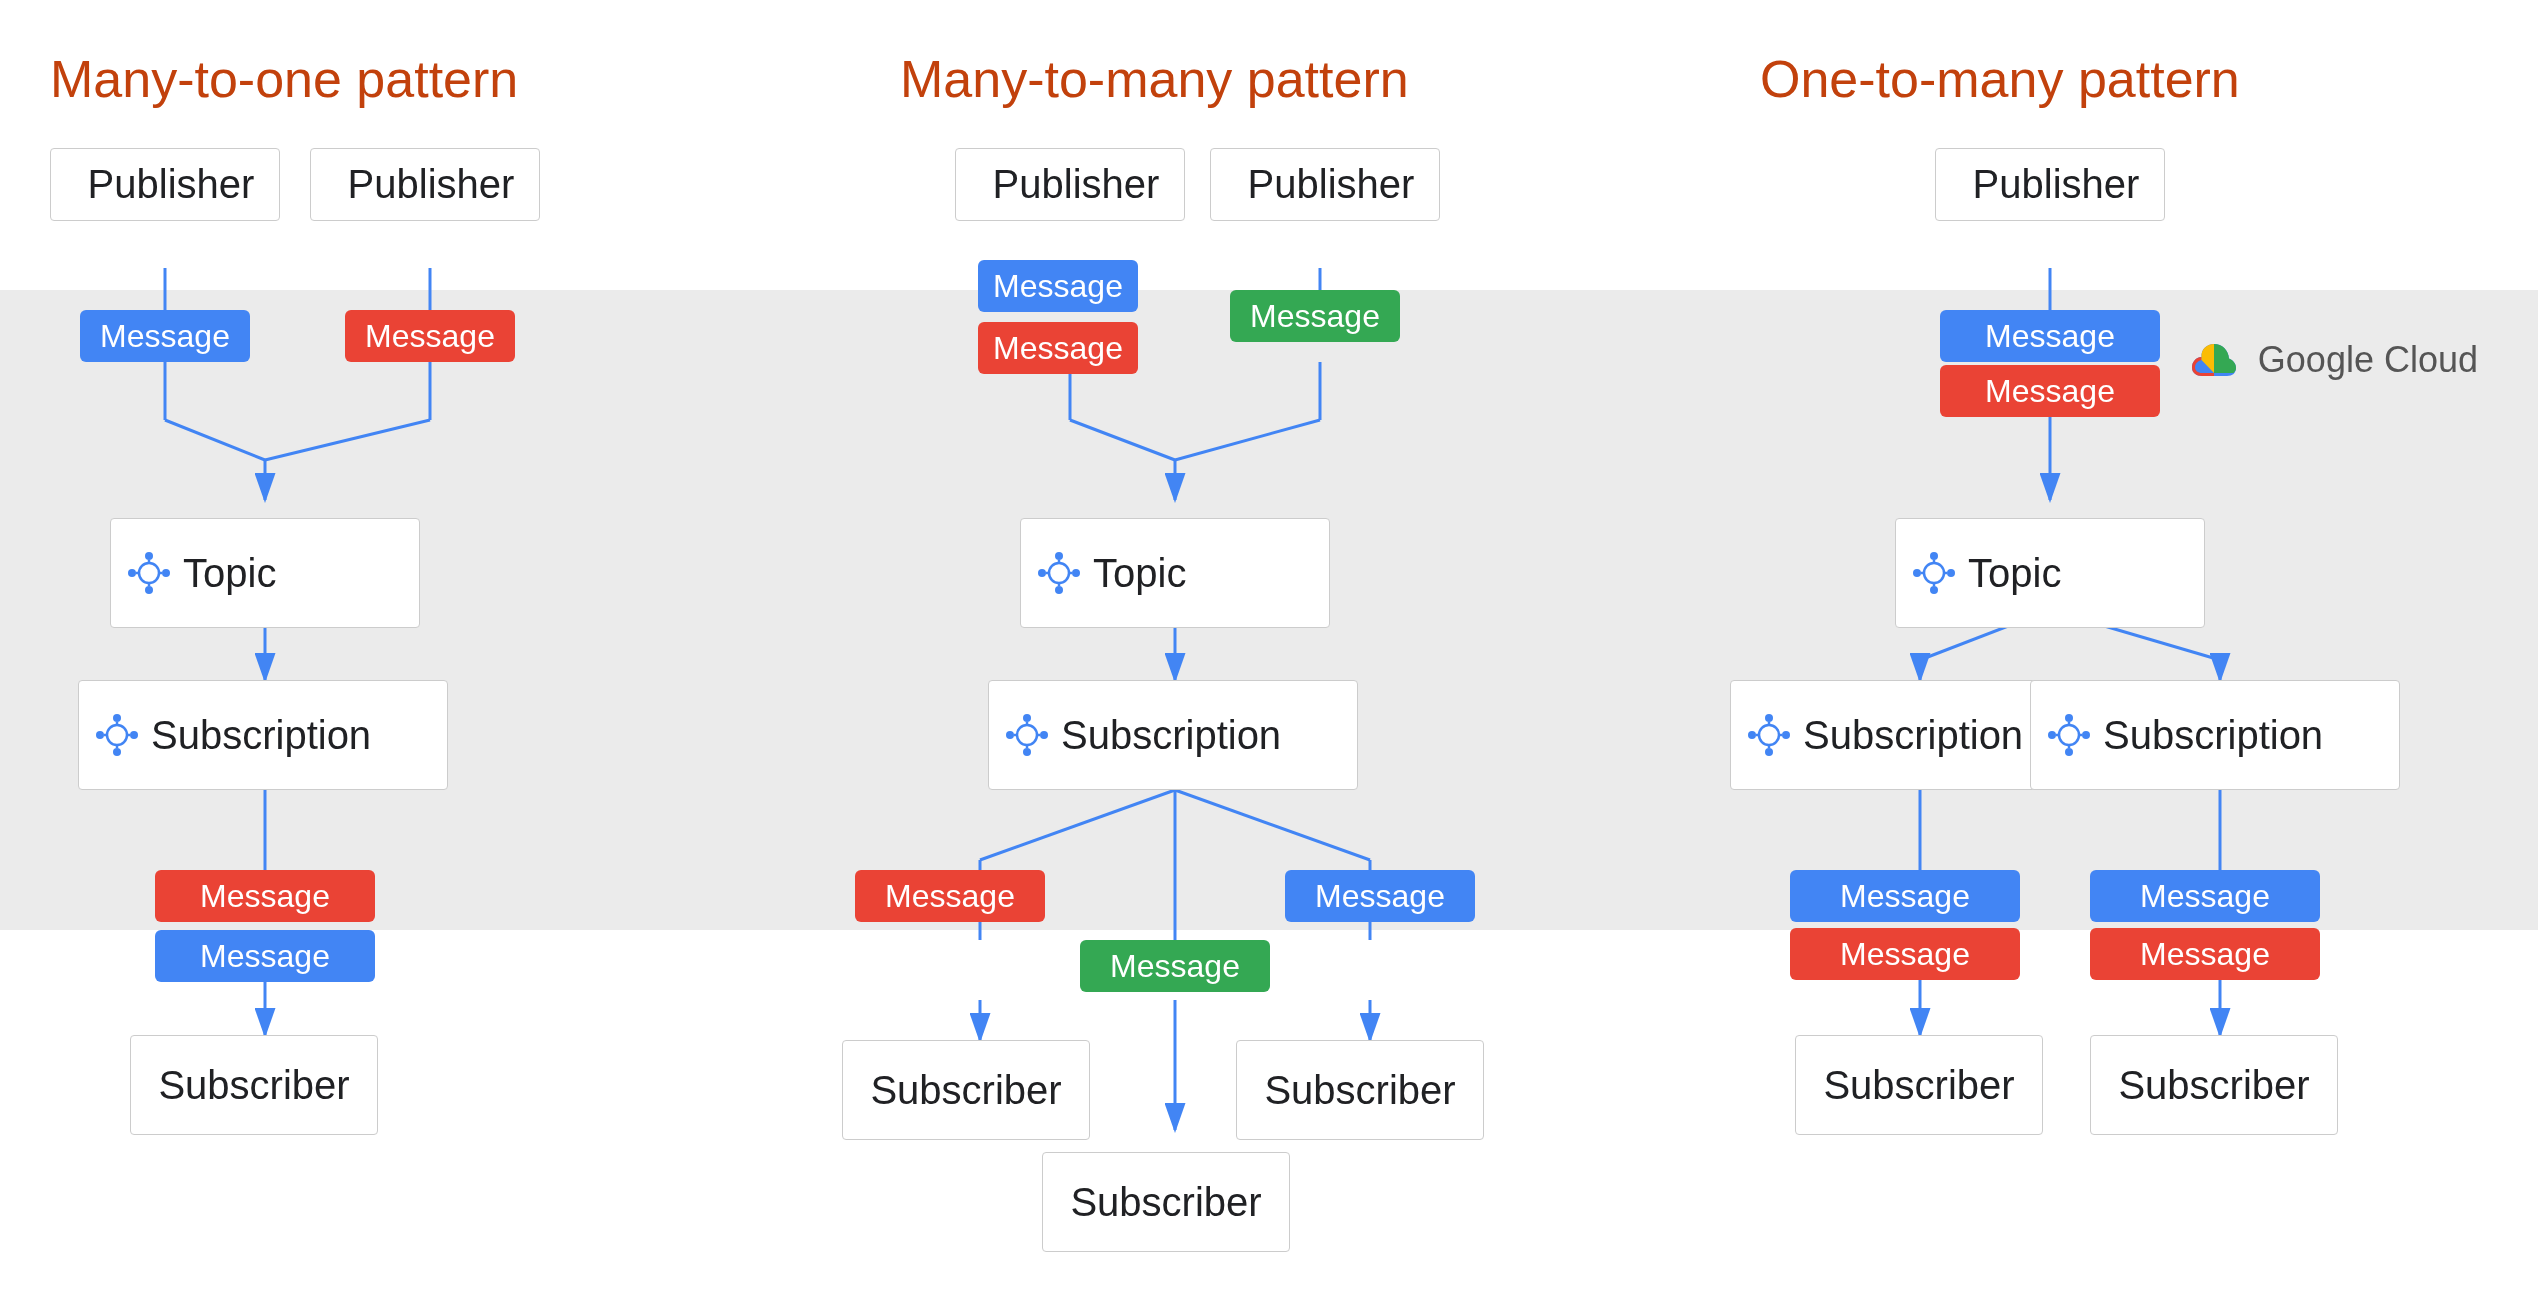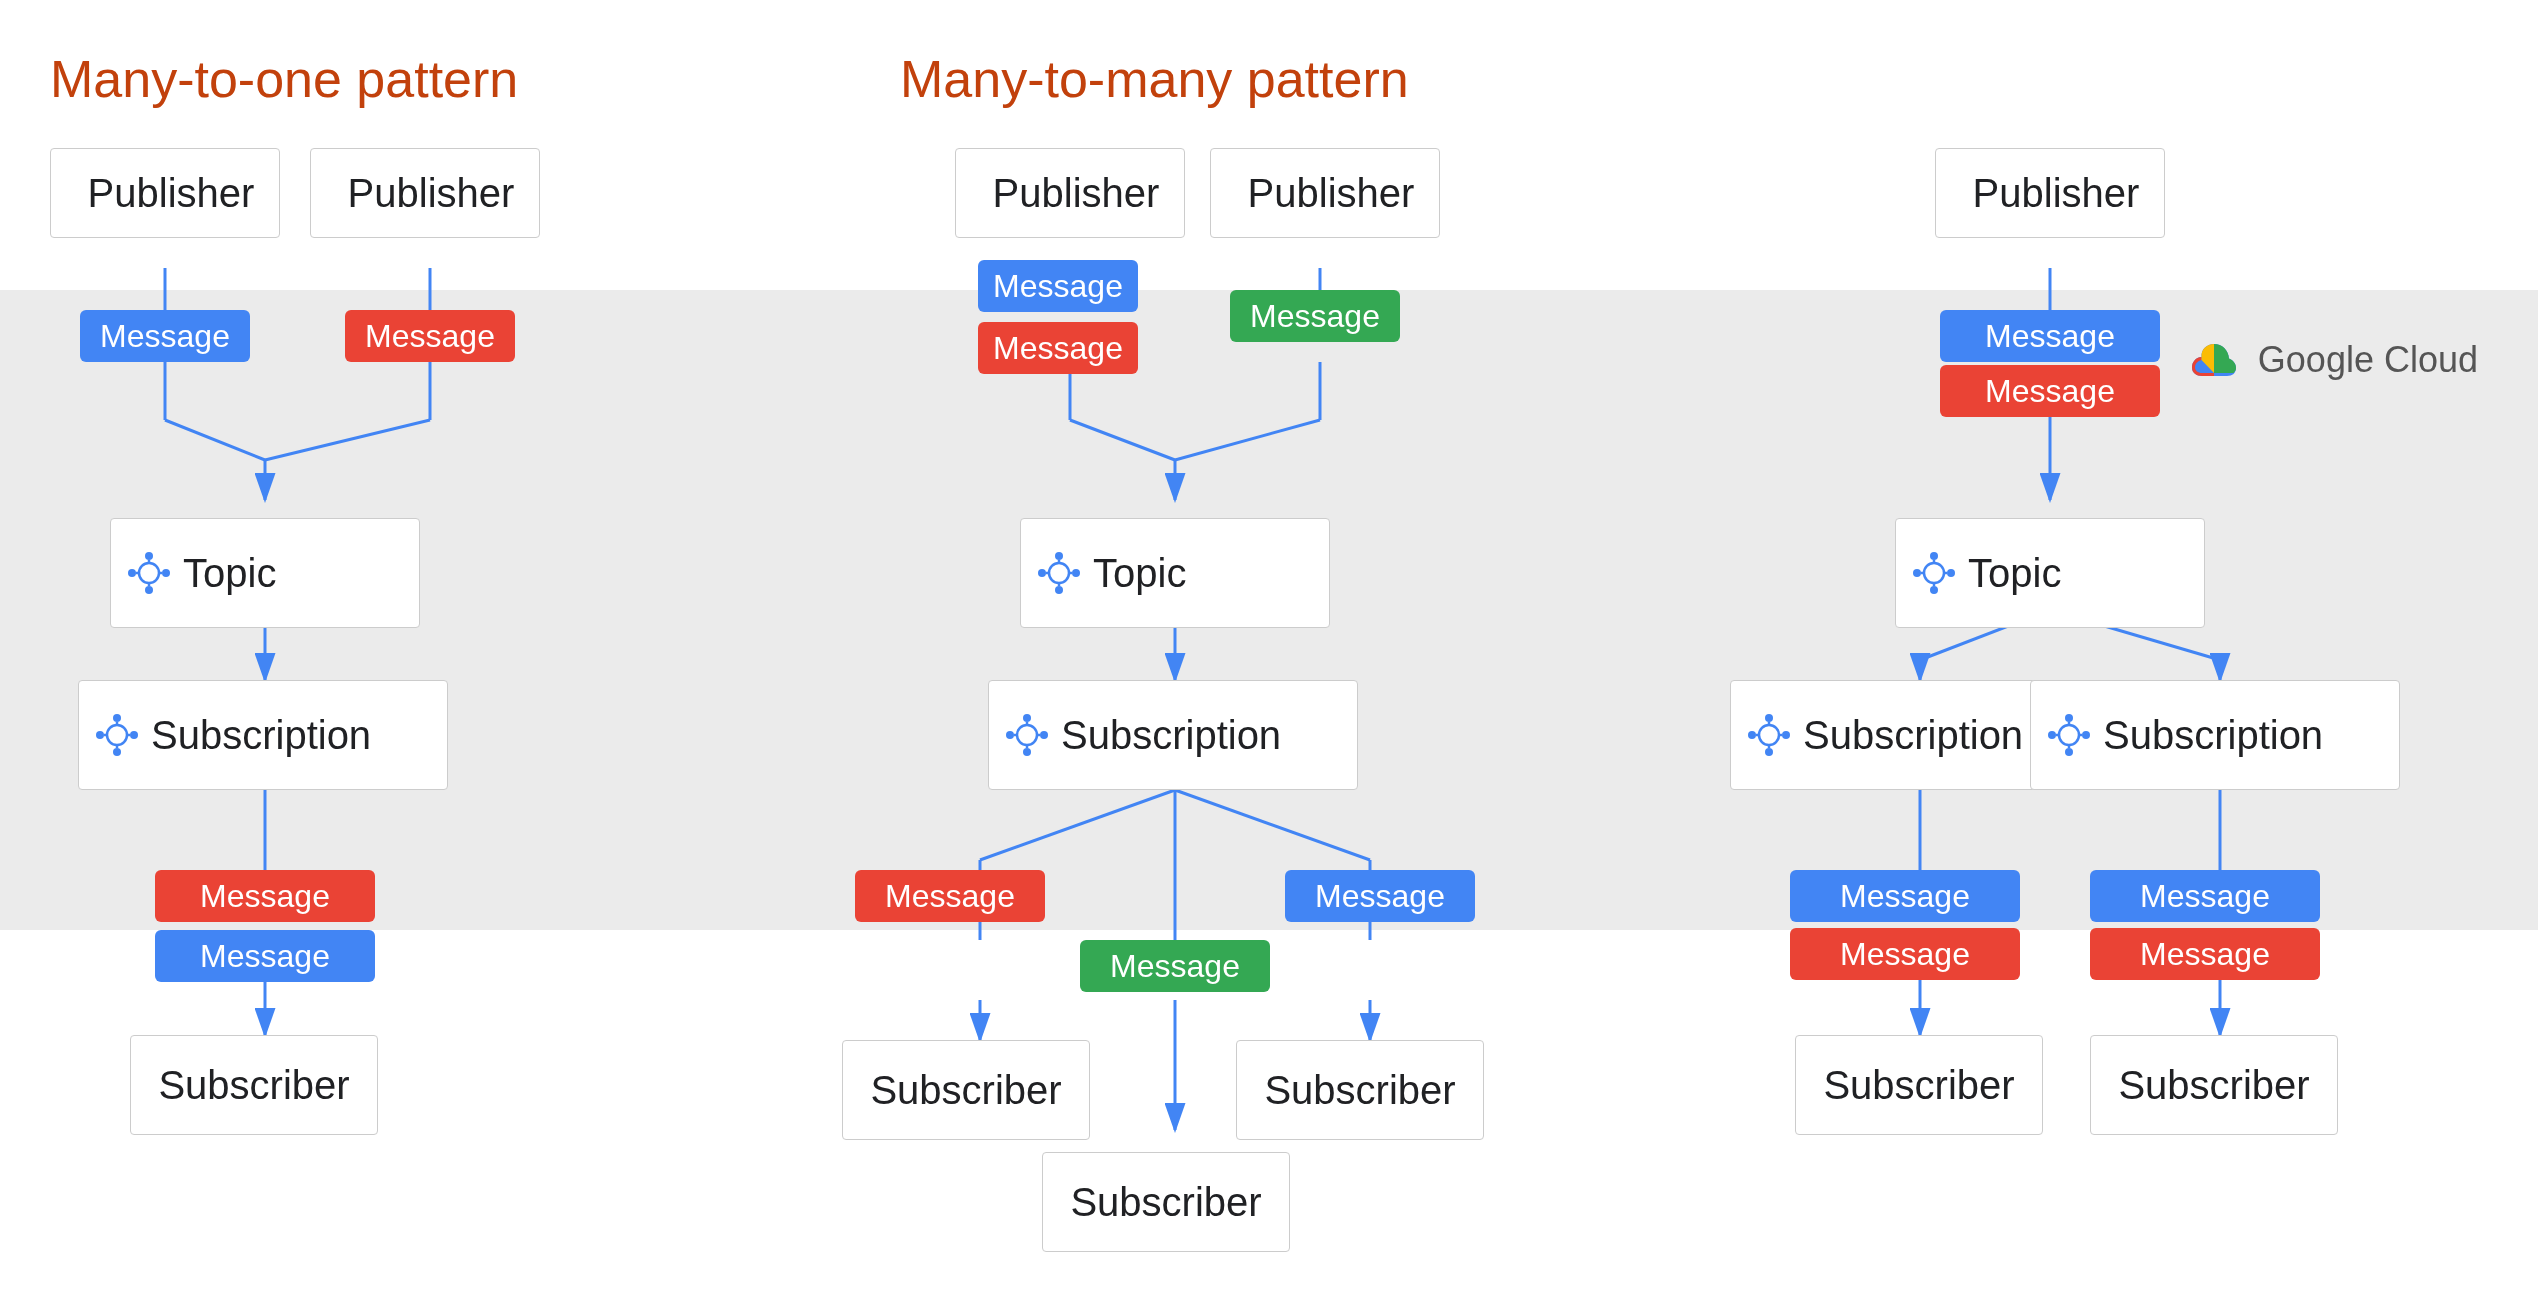--- a/index.html
+++ b/index.html
@@ -38,21 +38,21 @@
       border-radius: 4px;
       display: flex;
       align-items: center;
       justify-content: center;
       font-size: 40px;
       color: #202124;
     }
 
     .box-publisher {
       width: 230px;
-      height: 90px;
+      height: 73px;
       padding-left: 12px;
     }
 
     .box-topic {
       width: 310px;
       height: 110px;
       margin-top: 18px;
     }
 
     .box-subscription {
@@ -319,20 +319,21 @@
   <div class="box box-subscriber" style="left:842px; top:1040px;">
     <span>Subscriber</span>
   </div>
   <div class="box box-subscriber" style="left:1236px; top:1040px;">
     <span>Subscriber</span>
   </div>
   <div class="box box-subscriber" style="left:1042px; top:1152px;">
     <span>Subscriber</span>
   </div>
 
+  <div class="pattern-title" style="left:1760px; top:30px;">One-to-many pattern</div>
 
   <div class="box box-publisher" style="left:1935px; top:148px;">
     <span>Publisher</span>
   </div>
 
   <div class="msg msg-blue" style="left:1940px; top:310px; width:220px;">
     <span>Message</span>
   </div>
   <div class="msg msg-red" style="left:1940px; top:365px; width:220px;">
     <span>Message</span>

